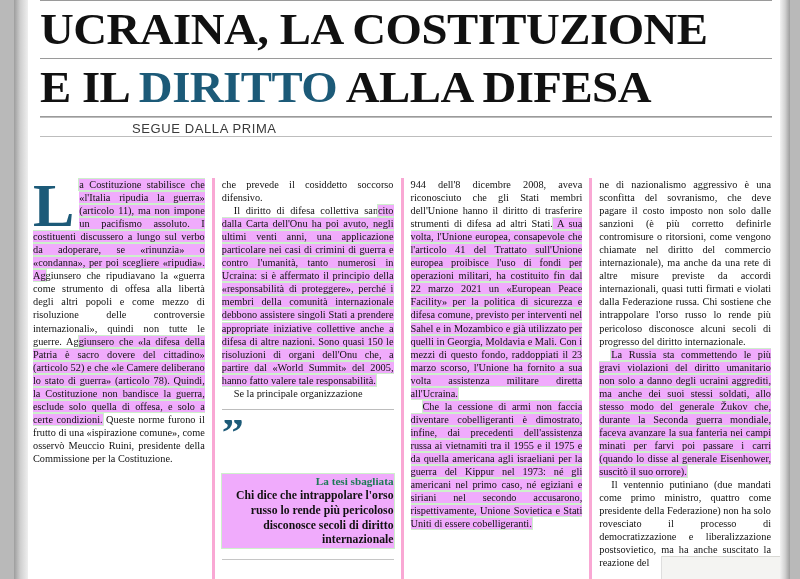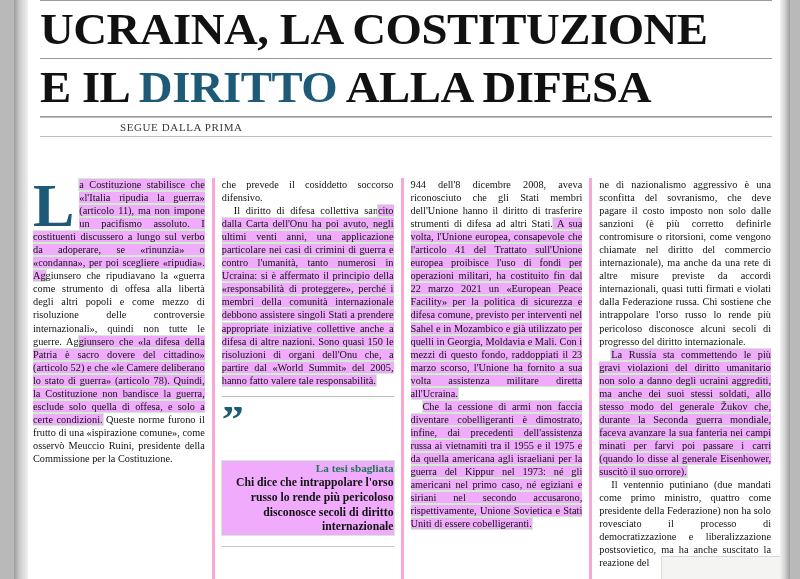--- a/index.html
+++ b/index.html
@@ -99,24 +99,24 @@
   
   .kicker-row {
     display: flex;
     justify-content: flex-start;
     padding: 0;
     position: relative;
     height: 18px;
   }
   .kicker {
     position: absolute;
-    left: 80px;
+    left: 92px;
     top: 3px;
-    font-family: Liberation Serif, serif;
-    font-size: 11px;
+    font-family: Liberation Sans, sans-serif;
+    font-size: 13px;
     letter-spacing: 0.6px;
     color: #3a3a3a;
     white-space: nowrap;
   }
 
   
   .columns {
     position: absolute;
     left: 12px;
     top: 178px;
@@ -238,20 +238,21 @@
     <div class="rule rule-light"></div>
   </div>
 
   <div class="columns" id="columns">
       <div class="col">
         <p><span class="dropcap">L</span><span class="hl">a Costituzione stabilisce che «l'Italia ripudia la guerra» (articolo 11), ma non impone un pacifismo assoluto. I costituenti discussero a lungo sul verbo da adoperare, se «rinunzia» o «condanna», per poi scegliere «ripudia». Ag</span><span>giunsero che ripudiavano la «guerra come strumento di offesa alla libertà degli altri popoli e come mezzo di risoluzione delle controversie internazionali», quindi non tutte le guerre. Ag</span><span class="hl">giunsero che «la difesa della Patria è sacro dovere del cittadino» (articolo 52) e che «le Camere deliberano lo stato di guerra» (articolo 78). Quindi, la Costituzione non bandisce la guerra, esclude solo quella di offesa, e solo a certe condizioni.</span><span> Queste norme furono il frutto di una «ispirazione comune», come osservò Meuccio Ruini, presidente della Commissione per la Costituzione.</span></p>
       </div>
       <div class="col">
         <p><span>che prevede il cosiddetto soccorso difensivo.</span></p>
         <p><span>Il diritto di difesa collettiva san</span><span class="hl">cito dalla Carta dell'Onu ha poi avuto, negli ultimi venti anni, una applicazione particolare nei casi di crimini di guerra e contro l'umanità, tanto numerosi in Ucraina: si è affermato il principio della «responsabilità di proteggere», perché i membri della comunità internazionale debbono assistere singoli Stati a prendere appropriate iniziative collettive anche a difesa di altre nazioni. Sono quasi 150 le risoluzioni di organi dell'Onu che, a partire dal «World Summit» del 2005, hanno fatto valere tale responsabilità.</span></p>
+        <p><span>Se la principale organizzazione</span></p>
         <div class="pullquote">
           <span class="quote-mark">”</span>
           <div class="pq-body hl"><span class="pq-title">La tesi sbagliata</span><br><span class="pq-inner">Chi dice che intrappolare l'orso russo lo rende più pericoloso disconosce secoli di diritto internazionale</span></div>
           <div class="pq-rule"></div>
         </div>
       </div>
       <div class="col">
         <p><span>944 dell'8 dicembre 2008, aveva riconosciuto che gli Stati membri dell'Unione hanno il diritto di trasferire strumenti di difesa ad altri Stati.</span><span class="hl"> A sua volta, l'Unione europea, consapevole che l'articolo 41 del Trattato sull'Unione europea proibisce l'uso di fondi per operazioni militari, ha costituito fin dal 22 marzo 2021 un «European Peace Facility» per la politica di sicurezza e difesa comune, previsto per interventi nel Sahel e in Mozambico e già utilizzato per quelli in Georgia, Moldavia e Mali. Con i mezzi di questo fondo, raddoppiati il 23 marzo scorso, l'Unione ha fornito a sua volta assistenza militare diretta all'Ucraina.</span></p>
         <p><span class="hl">Che la cessione di armi non faccia diventare cobelligeranti è dimostrato, infine, dai precedenti dell'assistenza russa ai vietnamiti tra il 1955 e il 1975 e da quella americana agli israeliani per la guerra del Kippur nel 1973: né gli americani nel primo caso, né egiziani e siriani nel secondo accusarono, rispettivamente, Unione Sovietica e Stati Uniti di essere cobelligeranti.</span></p>
       </div>

